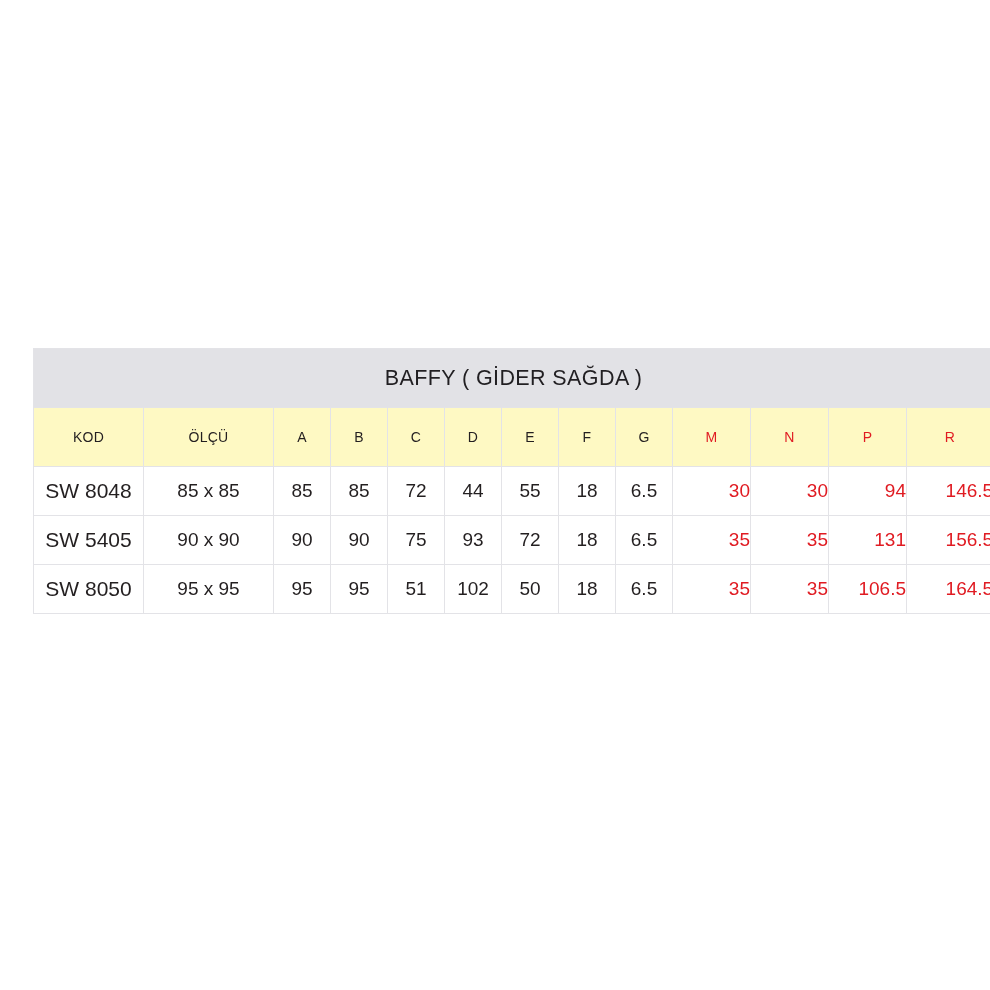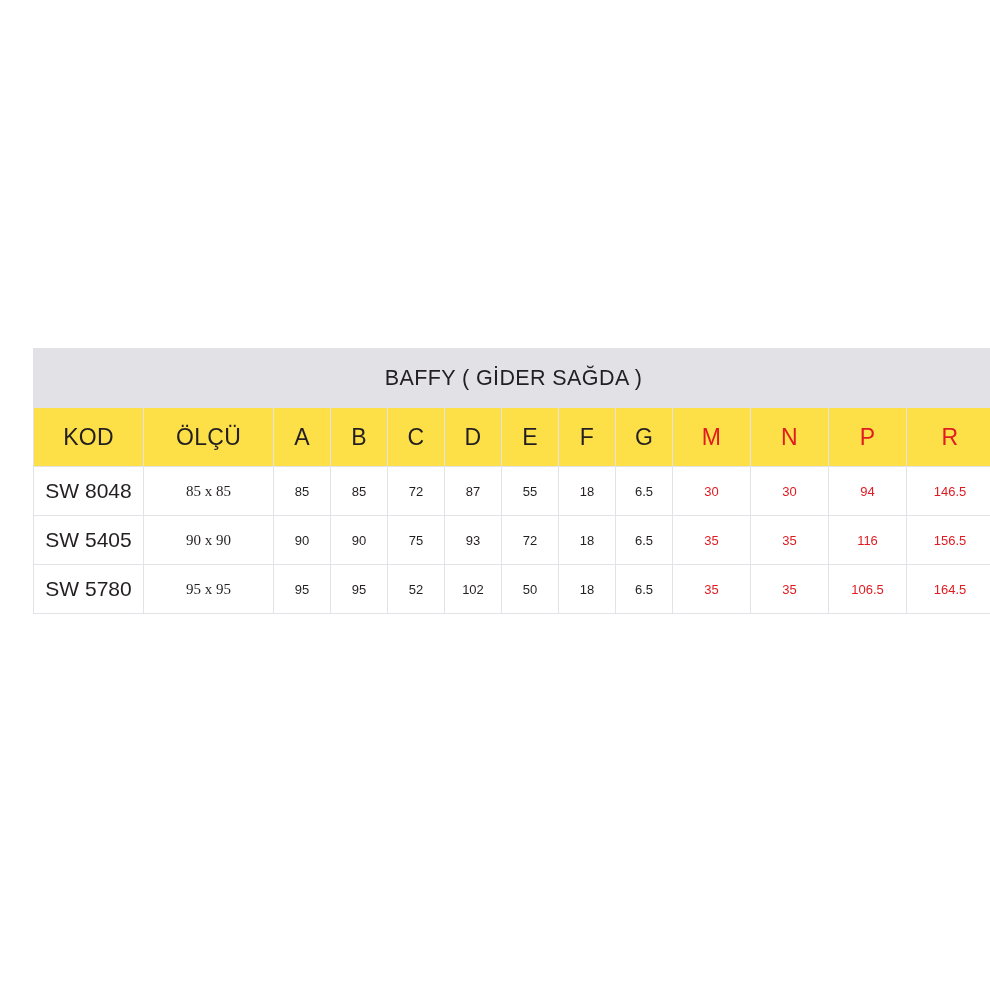--- a/index.html
+++ b/index.html
@@ -40,46 +40,46 @@
   .title-cell {
     background: #e2e2e6;
     height: 58px;
     font-size: 21.5px;
     font-weight: bold;
     letter-spacing: 0.4px;
     color: #211f22;
   }
   
   .hdr {
-    background: #fde047;
+    background: #fef9c3;
     height: 58px;
-    font-size: 23px;
+    font-size: 14px;
     font-weight: bold;
     color: #231f20;
     letter-spacing: 0.3px;
   }
   .hdr.red {
     color: #e01b22;
   }
   
   .data-row td {
     background: #ffffff;
     height: 48px;
-    font-size: 13px;
+    font-size: 19px;
     color: #231f20;
   }
   .data-row td.kod {
     font-size: 21px;
   }
   .data-row td.olcu {
-    font-size: 15px;
-    font-family: Liberation Serif, serif;
+    font-size: 19px;
   }
   .data-row td.red {
     color: #e01b22;
+    text-align: right;
   }
   
   col.c-kod   { width: 110px; }
   col.c-olcu  { width: 130px; }
   col.c-a     { width: 57px; }
   col.c-b     { width: 57px; }
   col.c-c     { width: 57px; }
   col.c-d     { width: 57px; }
   col.c-e     { width: 57px; }
   col.c-f     { width: 57px; }
@@ -130,21 +130,21 @@
           <td class="hdr red">P</td>
           <td class="hdr red">R</td>
         </tr>
 
         <tr class="data-row">
           <td class="kod">SW 8048</td>
           <td class="olcu">85 x 85</td>
           <td>85</td>
           <td>85</td>
           <td>72</td>
-          <td>87</td>
+          <td>44</td>
           <td>55</td>
           <td>18</td>
           <td>6.5</td>
           <td class="red">30</td>
           <td class="red">30</td>
           <td class="red">94</td>
           <td class="red">146.5</td>
         </tr>
 
         <tr class="data-row">
@@ -152,30 +152,30 @@
           <td class="olcu">90 x 90</td>
           <td>90</td>
           <td>90</td>
           <td>75</td>
           <td>93</td>
           <td>72</td>
           <td>18</td>
           <td>6.5</td>
           <td class="red">35</td>
           <td class="red">35</td>
-          <td class="red">116</td>
+          <td class="red">131</td>
           <td class="red">156.5</td>
         </tr>
 
         <tr class="data-row">
-          <td class="kod">SW 5780</td>
+          <td class="kod">SW 8050</td>
           <td class="olcu">95 x 95</td>
           <td>95</td>
           <td>95</td>
-          <td>52</td>
+          <td>51</td>
           <td>102</td>
           <td>50</td>
           <td>18</td>
           <td>6.5</td>
           <td class="red">35</td>
           <td class="red">35</td>
           <td class="red">106.5</td>
           <td class="red">164.5</td>
         </tr>
       </tbody>

